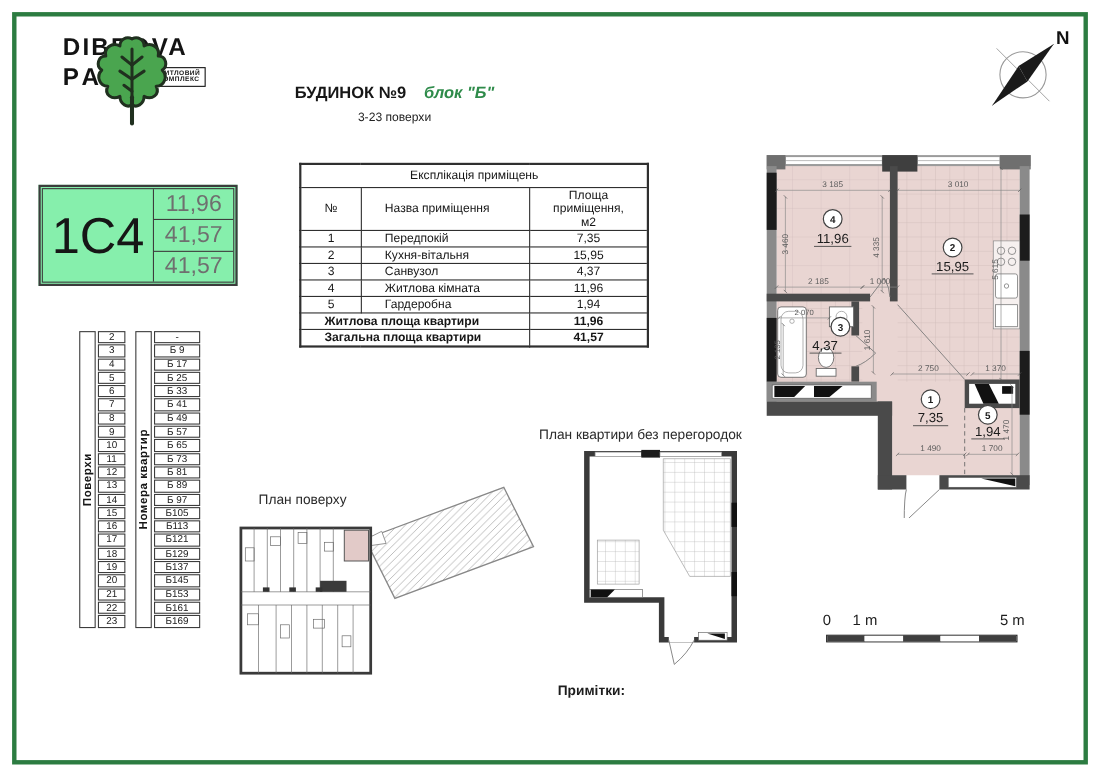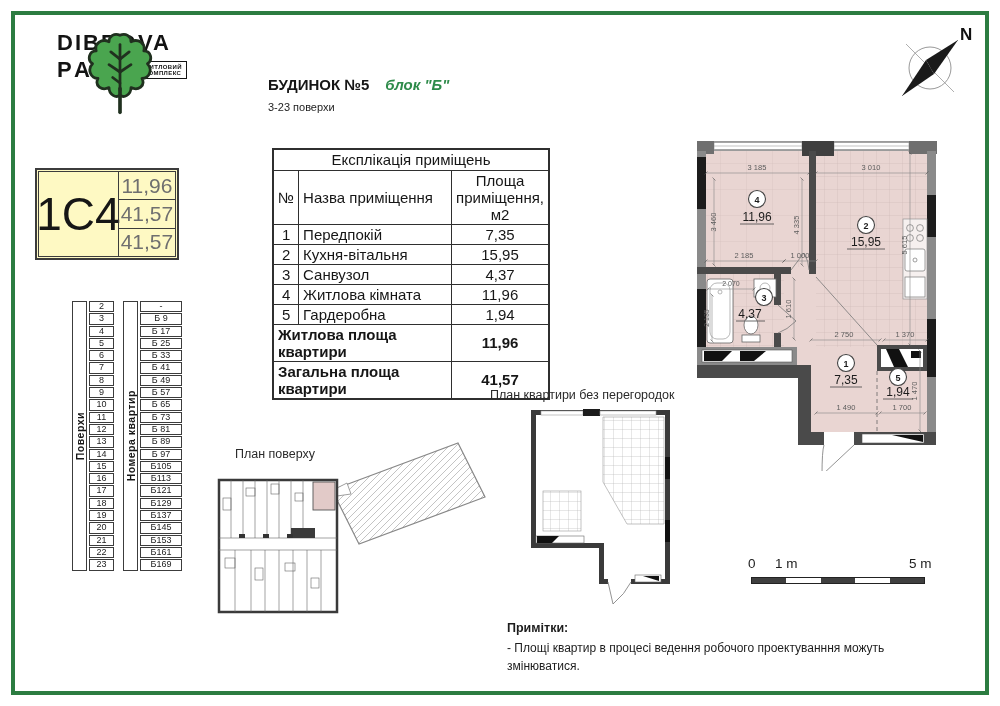--- a/index.html
+++ b/index.html
@@ -12,22 +12,22 @@
   
   .logo { position:absolute; left:57px; top:28px; width:160px; }
   .logo-leaf { display:block; margin-left:30px; }
   .logo-line1 { font-size:22px; font-weight:bold; letter-spacing:2px; color:#131313; margin-top:2px; }
   .logo-line2 { display:flex; align-items:center; margin-top:1px; }
   .logo-park { font-size:22px; font-weight:bold; letter-spacing:4px; color:#131313; }
   .logo-sub { border:1px solid #131313; margin-left:5px; padding:2px 4px; text-align:center; }
   .logo-sub span { display:block; font-size:6px; font-weight:bold; color:#131313; letter-spacing:.4px; }
 
   
-  .apt-card { position:absolute; left:35px; top:168px; width:144px; height:92px;
-              border:2px solid #3c3c3c; padding:1px; background:#fef9c3; }
+  .apt-card { position:absolute; left:35px; top:168px; width:181px; height:92px;
+              border:2px solid #3c3c3c; padding:1px; background:#86efac; }
   .apt-card-in { border:1px solid #3c3c3c; height:100%; display:flex; }
   .apt-code { width:58%; display:flex; align-items:center; justify-content:center;
               font-size:46px; color:#161616; }
   .apt-vals { width:42%; border-left:1px solid #3c3c3c; display:flex; flex-direction:column; }
   .apt-val { flex:1; display:flex; align-items:center; justify-content:center;
              font-size:21px; color:#6f6f6f; border-bottom:1px solid #3c3c3c; }
   .apt-val:last-child { border-bottom:none; }
 
   
   .floors-wrap { position:absolute; left:72px; top:301px; display:flex; gap:9px; }
@@ -38,26 +38,26 @@
   .vcells { display:flex; flex-direction:column; row-gap:1px; }
   .vcell { border:1px solid #3c3c3c; font-size:9px; color:#222; text-align:center;
            height:11.3px; line-height:9.4px; background:#fff; }
   .vcell.flr { width:25px; }
   .vcell.unit { width:42px; }
 
   
   .hdr { position:absolute; left:268px; top:76px; }
   .hdr-l1 { font-size:15px; font-weight:bold; color:#161616; }
   .hdr-block { color:#2e8b4a; font-style:italic; margin-left:16px; }
-  .hdr-l2 { font-size:11px; color:#222; margin-top:8px; }
+  .hdr-l2 { font-size:11px; color:#222; margin-top:8px;text-align:center; }
 
   
   table.expl { position:absolute; left:272px; top:148px; border-collapse:collapse;
                border:2px solid #2f2f2f; background:#fff; }
-  table.expl td { border:1px solid #2f2f2f; font-size:15px; color:#161616; padding:1px 4px; }
+  table.expl td { border:1px solid #2f2f2f; font-size:11px; color:#161616; padding:1px 21px; }
   .t-title td { text-align:center; height:21px; font-size:11.5px; }
   .t-head td { font-size:10.5px; padding:2px 3px; }
   td.c-no { width:22px; text-align:center; }
   td.c-name { width:153px; }
   td.c-area { width:62px; text-align:center;margin-top:29px; }
   .t-row td { height:14px; }
   .t-sum td { font-weight:bold; height:15px; }
 
   
   .cap { position:absolute; font-size:12.5px; color:#2b2b2b; }
@@ -177,21 +177,21 @@
           <div class="vcell unit">Б145</div>
           <div class="vcell unit">Б153</div>
           <div class="vcell unit">Б161</div>
           <div class="vcell unit">Б169</div>
         </div>
     </div>
   </div>
 
   <div class="hdr">
     <div class="hdr-l1">
-      <span>БУДИНОК №5</span><span class="hdr-block">блок "Б"</span>
+      <span>БУДИНОК №9</span><span class="hdr-block">блок "Б"</span>
     </div>
     <div class="hdr-l2">3-23 поверхи</div>
   </div>
 
   <table class="expl">
     <tbody>
       <tr class="t-title">
           <td colspan="3">Експлікація приміщень</td>
         </tr>
       <tr class="t-head">
@@ -479,16 +479,15 @@
       <div class="sb-seg" style="width:34.4px;background:#fff;"></div>
       <div class="sb-seg" style="width:34.4px;background:#3f3f3f;"></div>
       <div class="sb-seg" style="width:34.4px;background:#fff;"></div>
       <div class="sb-seg" style="width:34.4px;background:#3f3f3f;"></div>
     </div>
   </div>
 
   <div class="notes">
     <div class="notes-title">Примітки:</div>
     <div>
-        <div class="notes-item">- Площі квартир в процесі ведення робочого проектуванння можуть змінюватися.</div>
       </div>
   </div>
 </div>
 
 </body></html>

